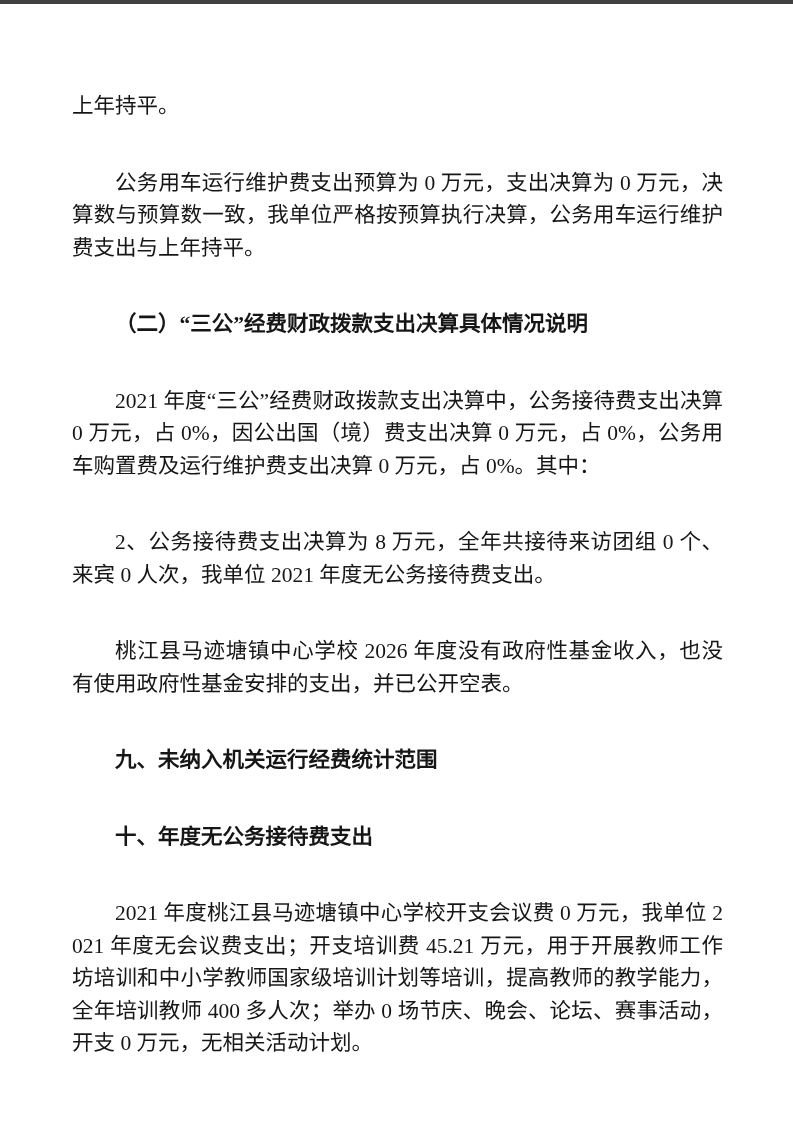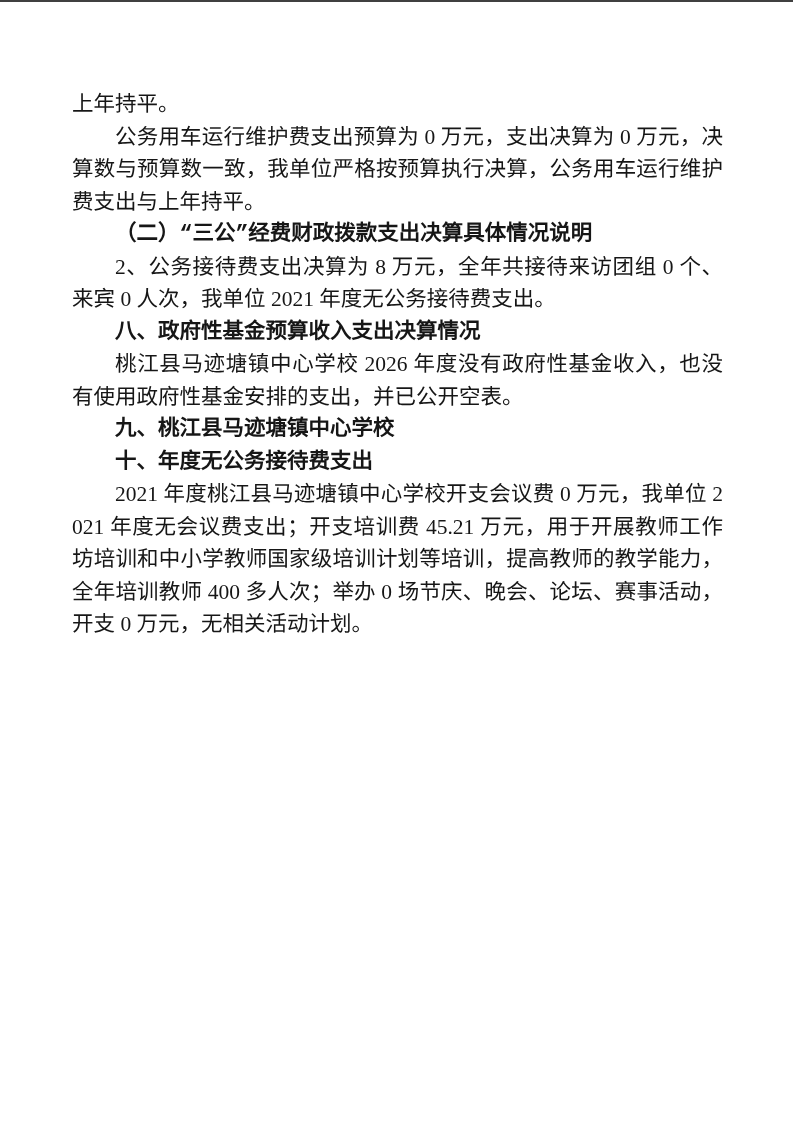--- a/index.html
+++ b/index.html
@@ -6,56 +6,57 @@
     margin: 0;
     padding: 0;
     background: #ffffff;
   }
   .page {
     position: relative;
     width: 793px;
     height: 1122px;
     background: #ffffff;
     overflow: hidden;
-    border-top: 2px solid #404040;
+    border-top: 4px solid #404040;
     box-sizing: border-box;
   }
   .content {
     position: absolute;
     left: 72px;
     top: 86px;
     width: 651px;
   }
   .content p {
     margin: 0;
     font-family: "Liberation Serif", "DejaVu Serif", serif;
     font-size: 21.5px;
     line-height: 32.5px;
     color: #161616;
     text-align: justify;
     text-justify: inter-ideograph;
     word-break: break-all;
   }
   .content p.indent {
     text-indent: 2em;
+    margin-top: 44px;
   }
   .content p.heading {
-    font-family: Liberation Mono, monospace;
+    font-family: Liberation Serif, serif;
     font-weight: 700;
     text-align: left;
   }
 </style>
 </head>
 <body>
 
 <div class="page">
   <div class="content">
     <p>上年持平。</p>
     <p class="indent">公务用车运行维护费支出预算为 0 万元，支出决算为 0 万元，决算数与预算数一致，我单位严格按预算执行决算，公务用车运行维护费支出与上年持平。</p>
     <p class="indent heading">（二）“三公”经费财政拨款支出决算具体情况说明</p>
+    <p class="indent">2021 年度“三公”经费财政拨款支出决算中，公务接待费支出决算 0 万元，占 0%，因公出国（境）费支出决算 0 万元，占 0%，公务用车购置费及运行维护费支出决算 0 万元，占 0%。其中：</p>
     <p class="indent">2、公务接待费支出决算为 8 万元，全年共接待来访团组 0 个、来宾 0 人次，我单位 2021 年度无公务接待费支出。</p>
-    <p class="indent heading">八、政府性基金预算收入支出决算情况</p>
     <p class="indent">桃江县马迹塘镇中心学校 2026 年度没有政府性基金收入，也没有使用政府性基金安排的支出，并已公开空表。</p>
-    <p class="indent heading">九、桃江县马迹塘镇中心学校</p>
+    <p class="indent heading">九、未纳入机关运行经费统计范围</p>
     <p class="indent heading">十、年度无公务接待费支出</p>
     <p class="indent">2021 年度桃江县马迹塘镇中心学校开支会议费 0 万元，我单位 2021 年度无会议费支出；开支培训费 45.21 万元，用于开展教师工作坊培训和中小学教师国家级培训计划等培训，提高教师的教学能力，全年培训教师 400 多人次；举办 0 场节庆、晚会、论坛、赛事活动，开支 0 万元，无相关活动计划。</p>
   </div>
 </div>
 
 </body></html>

